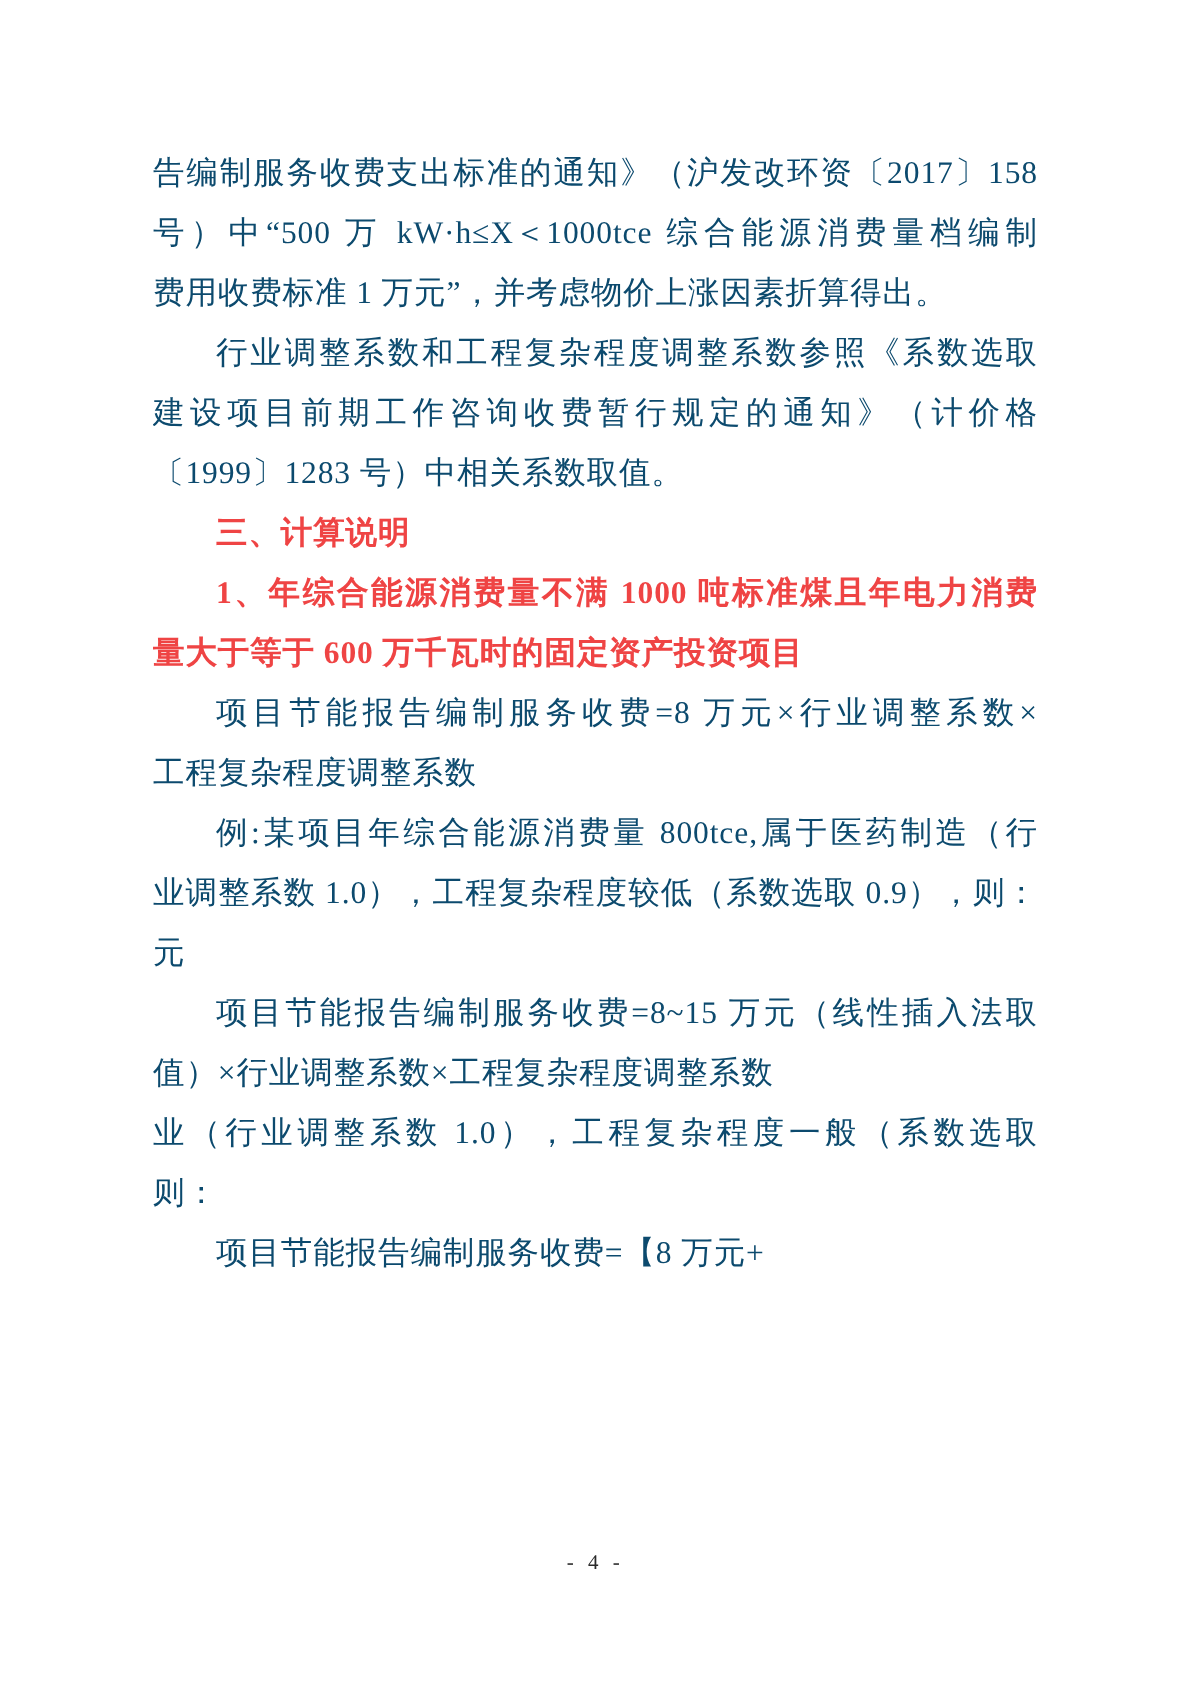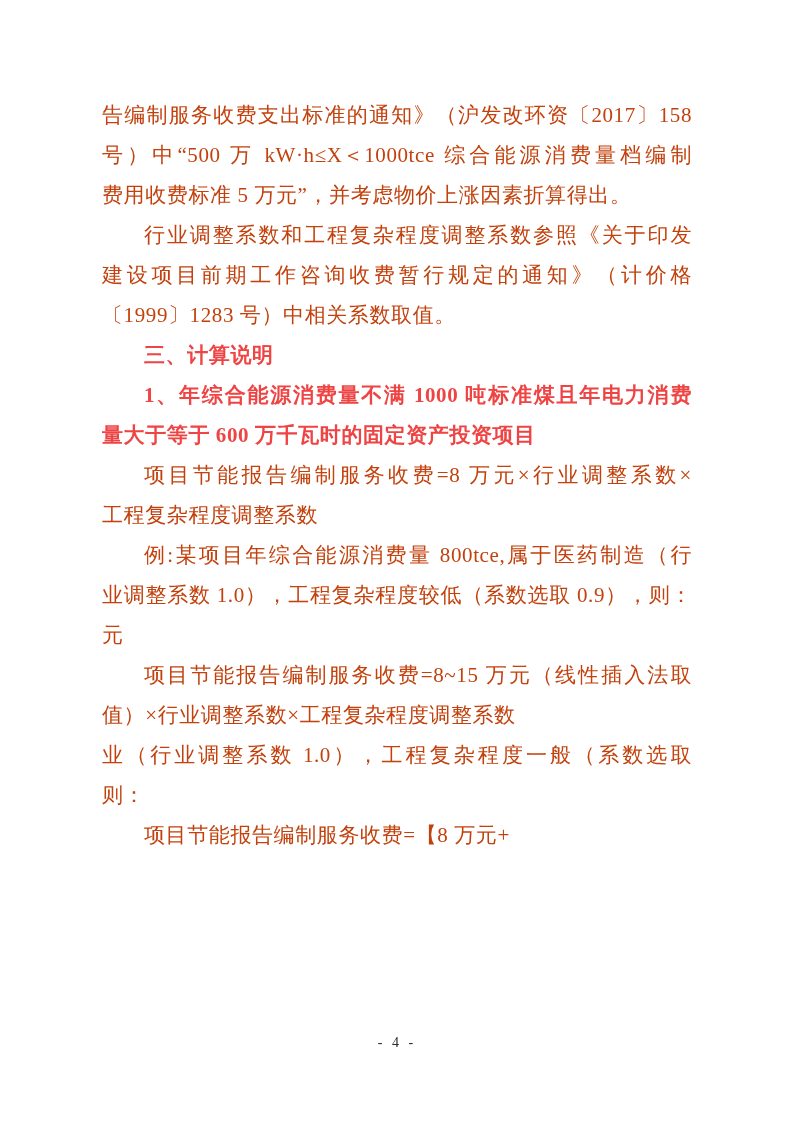--- a/index.html
+++ b/index.html
@@ -18,21 +18,21 @@
   .content {
     position: absolute;
     left: 102px;
     top: 95px;
     width: 590px;
   }
   .ln {
     height: 40px;
     line-height: 40px;
     font-size: 21px;
-    color: #c2410c;
+    color: #0c4a6e;
     letter-spacing: 0.6px;
     overflow: hidden;
     white-space: normal;
     text-align: left;
   }
   
   .j {
     text-align: justify;
     text-align-last: justify;
   }
@@ -59,25 +59,25 @@
 </style>
 </head>
 <body>
 
 <div class="page">
   <div class="content">
 
     <div>
       <div class="ln j">告编制服务收费支出标准的通知》（沪发改环资〔2017〕158</div>
       <div class="ln j">号）中“500 万 kW·h≤X＜1000tce 综合能源消费量档编制</div>
-      <div class="ln">费用收费标准 5 万元”，并考虑物价上涨因素折算得出。</div>
+      <div class="ln">费用收费标准 1 万元”，并考虑物价上涨因素折算得出。</div>
     </div>
 
     <div>
-      <div class="ln j ind">行业调整系数和工程复杂程度调整系数参照《关于印发</div>
+      <div class="ln j ind">行业调整系数和工程复杂程度调整系数参照《系数选取</div>
       <div class="ln j">建设项目前期工作咨询收费暂行规定的通知》（计价格</div>
       <div class="ln">〔1999〕1283 号）中相关系数取值。</div>
     </div>
 
     <div>
       <div class="ln b ind">三、计算说明</div>
     </div>
 
     <div>
       <div class="ln j b ind">1、年综合能源消费量不满 1000 吨标准煤且年电力消费</div>

